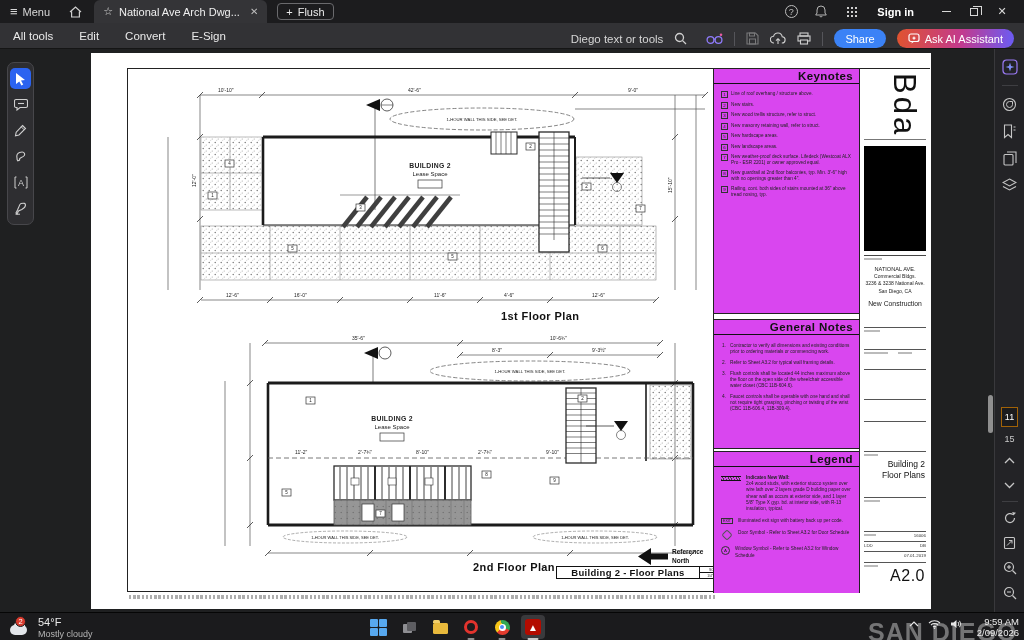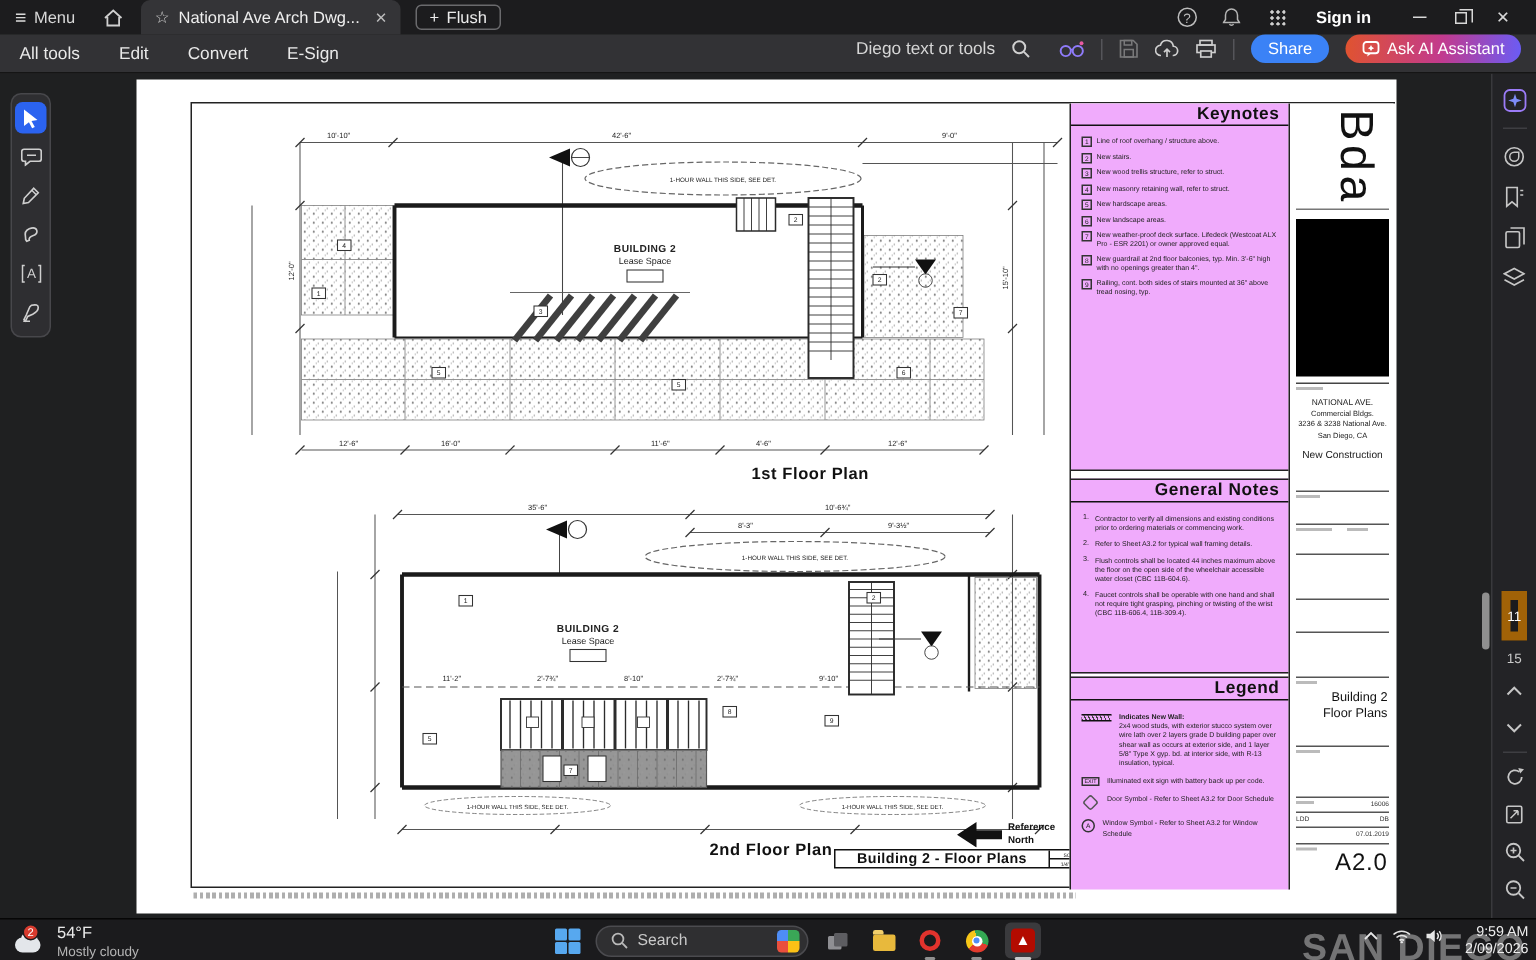--- a/index.html
+++ b/index.html
@@ -17,49 +17,49 @@
 .tb-ic{width:16px;height:16px;display:flex;align-items:center;justify-content:center;color:#bdbdbd}
 .help-circ{width:13px;height:13px;border:1.2px solid #bdbdbd;border-radius:50%;font-size:9px;display:flex;align-items:center;justify-content:center}
 .grid-dots{width:11px;height:11px;background-image:radial-gradient(#cfcfcf 1px,transparent 1.2px);background-size:4px 4px;background-position:0 0}
 .signin{font-weight:bold;color:#fff;margin:0 4px}
 .winctl{display:flex;align-items:center;gap:0}
 .winbtn{width:28px;height:23px;display:flex;align-items:center;justify-content:center;color:#d8d8d8}
 .min-bar{width:9px;height:1px;background:#d8d8d8}
 .rest-sq{width:8px;height:8px;border:1px solid #d8d8d8;position:relative}
 .rest-sq:before{content:"";position:absolute;left:2px;top:-3px;width:8px;height:8px;border:1px solid #d8d8d8;border-left:none;border-bottom:none}
 
-.toolbar2{position:absolute;top:23px;left:0;right:0;height:26px;background:#323235;display:flex;align-items:flex-start;font-size:11.5px;color:#e9e9e9;z-index:6;border-bottom:1px solid #151515}
+.toolbar2{position:absolute;top:23px;left:0;right:0;height:26px;background:#323235;display:flex;align-items:flex-end;font-size:11.5px;color:#e9e9e9;z-index:6;border-bottom:1px solid #151515}
 .nav-item{padding:0 13px;height:100%;display:flex;align-items:center}
 .tb2-right{margin-left:auto;display:flex;align-items:center;gap:11px;padding-right:10px}
 .find-label{color:#d6d6d6}
 .vr{width:1px;height:14px;background:#55555a}
 .dim{opacity:.45}
 .pill{height:19px;border-radius:10px;display:flex;align-items:center;gap:5px;padding:0 11px;font-size:11px;color:#fff}
 .share-pill{background:#3b82f6}
 .ai-pill{background:linear-gradient(95deg,#e0532f 0%,#c23a8e 55%,#6a5cf5 100%)}
 
 .canvas{position:absolute;top:49px;left:0;right:0;bottom:28px;background:#1f2021}
 .scroll-thumb{position:absolute;right:31px;top:346px;width:5px;height:38px;background:#8f8f8f;border-radius:3px}
 
 .left-rail{position:absolute;left:7px;top:13px;width:27px;background:#2e2e31;border:1px solid #47474b;border-radius:7px;display:flex;flex-direction:column;align-items:center;padding:5px 0;gap:5px;z-index:5}
 .ltool{width:21px;height:21px;border-radius:5px;display:flex;align-items:center;justify-content:center}
 .ltool.active{background:#2b63f0}
 
 .right-rail{position:absolute;right:0;top:49px;bottom:28px;width:30px;background:#232326;border-left:1px solid #39393c;display:flex;flex-direction:column;align-items:center;padding-top:9px;gap:9px;z-index:5}
 .rtool{width:18px;height:18px;display:flex;align-items:center;justify-content:center}
 .rr-div{width:16px;height:1px;background:#3e3e42}
 .rr-bottom{margin-top:auto;display:flex;flex-direction:column;align-items:center;gap:7px;padding-bottom:10px}
-.pgbox{width:17px;height:33px;border:6px solid #a16207;background:#1b1b1d;color:#fff;font-size:9px;display:flex;align-items:center;justify-content:center}
+.pgbox{width:17px;height:20px;border:1px solid #a16207;background:#1b1b1d;color:#fff;font-size:9px;display:flex;align-items:center;justify-content:center}
 .pgtotal{color:#c9c9c9;font-size:9px}
 
 .page{position:absolute;left:91px;top:4px;width:840px;height:556px;background:#ffffff;color:#222}
 .sheet{position:absolute;left:36px;top:15px;width:803px;height:524px;border:1.2px solid #222}
 .col-notes{position:absolute;left:585px;top:0;width:146px;height:524px;border-left:1.2px solid #222;background:#fff}
 .col-title{position:absolute;left:731px;top:0;width:71px;height:524px;border-left:1.2px solid #222;background:#fff}
-.nbox{position:absolute;left:0;width:146px;background:#f0abfc}
+.nbox{position:absolute;left:0;width:146px;background:#d946ef}
 .nbox-h{height:15px;border-bottom:1.4px solid #111;display:flex;align-items:center;justify-content:flex-end;padding-right:7px;font-weight:bold;font-size:11.5px;letter-spacing:.4px;color:#111}
 .kn-list{padding:7px 5px 0 7px;display:flex;flex-direction:column;gap:3.5px}
 .kn-row{display:flex;gap:3px;align-items:flex-start}
 .kn-num{flex:0 0 auto;width:7px;height:7px;border:.8px solid #333;font-size:4.4px;display:flex;align-items:center;justify-content:center;color:#222}
 .kn-txt{font-size:4.7px;line-height:1.32;color:#222}
 .gn-list{padding:8px 6px 0 8px;display:flex;flex-direction:column;gap:4.5px}
 .gn-row{display:flex;gap:4px}
 .gn-num{font-size:4.8px;color:#222}
 .lg-list{padding:8px 5px 0 7px;display:flex;flex-direction:column;gap:6px}
 .lg-row{display:flex;gap:5px;align-items:flex-start}
@@ -817,28 +817,20 @@
   </div>
   <div class="tbcenter">
     <div class="app">
         <div class="startic">
           <div></div>
           <div></div>
           <div></div>
           <div></div>
         </div>
       </div>
-    <div class="searchpill">
-      <svg width="12" height="12" viewBox="0 0 12 12">
-          <circle cx="5" cy="5" r="3.6" fill="none" stroke="#b9b9b9" stroke-width="1.2"></circle>
-          <line x1="7.8" y1="7.8" x2="11" y2="11" stroke="#b9b9b9" stroke-width="1.2"></line>
-        </svg>
-      <span>Search</span>
-      <div class="search-img"></div>
-    </div>
     <div class="app">
         <div class="taskview"></div>
       </div>
     <div class="app">
         <div class="folder"></div>
         <div class="under" style="width:0"></div>
       </div>
     <div class="app">
         <div class="opera"></div>
         <div class="under"></div>

